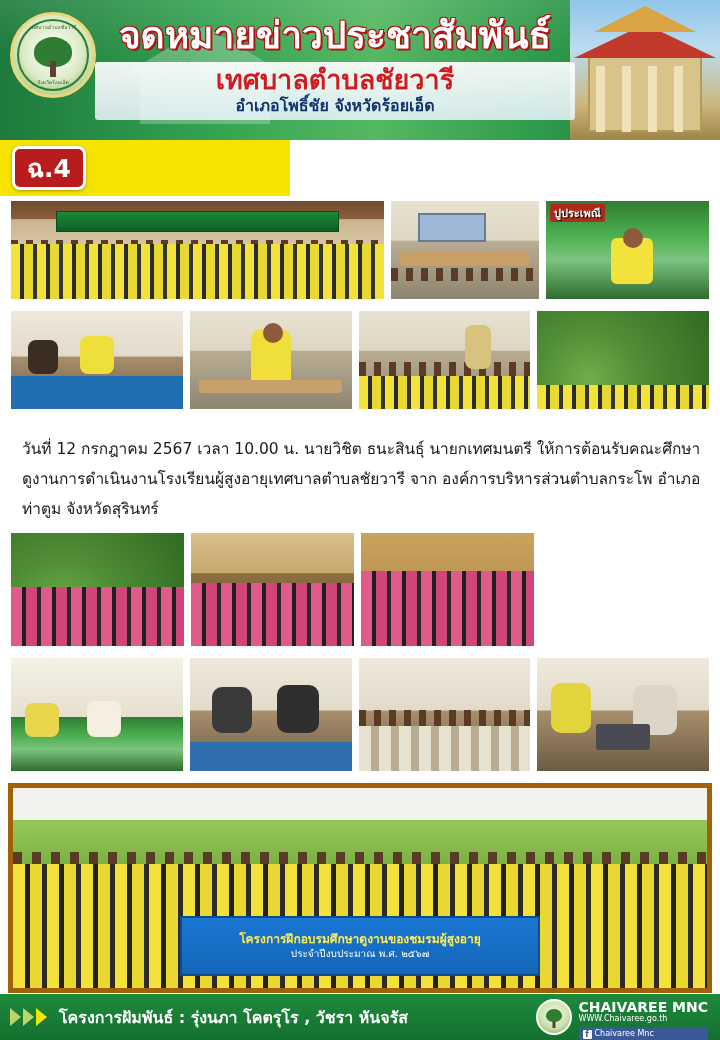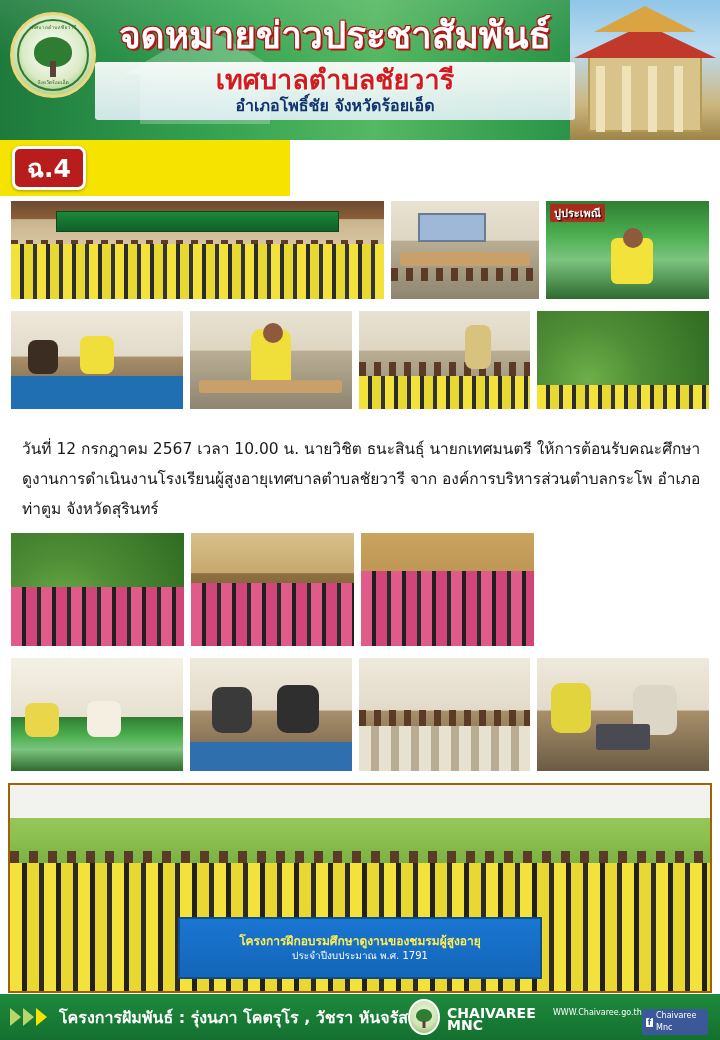--- a/index.html
+++ b/index.html
@@ -275,21 +275,21 @@
     color: #1a1a1a;
   }
   .article p { margin: 0; text-indent: 0; }
 
   
   .bigphoto {
     position: relative;
     margin: 6px 8px 0 8px;
     height: 210px;
     overflow: hidden;
-    border: 2px solid #a16207;
+    border: 5px solid #a16207;
     background: #1d4ed8;
   }
   .bp-wall {
     position: absolute; left: 0; right: 0; top: 0; height: 42%;
     background: linear-gradient(180deg, #a7d06a 0%, #8cc04f 60%, #76ad3f 100%);
   }
   .bp-wall-white {
     position: absolute; left: 0; right: 0; top: 0; height: 16%;
     background: #f2f3ee;
   }
@@ -350,21 +350,21 @@
     position: relative;
   }
   .foot-seal .t {
     position: absolute; left: 50%; top: 8px; transform: translateX(-50%);
     width: 16px; height: 13px; border-radius: 50% 50% 45% 45%; background: #2e7d32;
   }
   .foot-seal .tr {
     position: absolute; left: 50%; top: 20px; transform: translateX(-50%);
     width: 3px; height: 7px; background: #5d4037;
   }
-  .foot-brand { display: flex; flex-direction: row; line-height: 12px; margin-top: 8px; }
+  .foot-brand { display: flex; flex-direction: column; line-height: 12px; margin-top: 8px; }
   .foot-brand .b1 { color: #ffffff; font-size: 14px; font-weight: bold; }
   .foot-brand .b2 { color: #ffffff; font-size: 8px; }
   .foot-fb {
     display: inline-flex; align-items: center; gap: 3px;
     background: #3b5998; color: #fff; font-size: 8px;
     padding: 1px 4px; border-radius: 2px; margin-top: 2px;
   }
   .fb-f {
     display: inline-block; width: 9px; height: 9px; background: #ffffff; color: #3b5998;
     font-size: 8px; font-weight: bold; text-align: center; line-height: 9px; border-radius: 1px;
@@ -520,21 +520,21 @@
     </div>
   </div>
 
   <div class="bigphoto">
     <div class="bp-wall"></div>
     <div class="bp-wall-white"></div>
     <div class="bp-heads"></div>
     <div class="bp-crowd"></div>
     <div class="bp-banner">
       <div class="l1">โครงการฝึกอบรมศึกษาดูงานของชมรมผู้สูงอายุ</div>
-      <div class="l2">ประจำปีงบประมาณ พ.ศ. 1791</div>
+      <div class="l2">ประจำปีงบประมาณ พ.ศ. ๒๕๖๗</div>
     </div>
   </div>
 
   <div class="footer">
     <div class="foot-arrows">
       <div class="arw dim"></div>
       <div class="arw dim"></div>
       <div class="arw"></div>
     </div>
     <div class="foot-text">โครงการฝัมพันธ์ : รุ่งนภา โคตรุโร , วัชรา หันจรัส</div>

